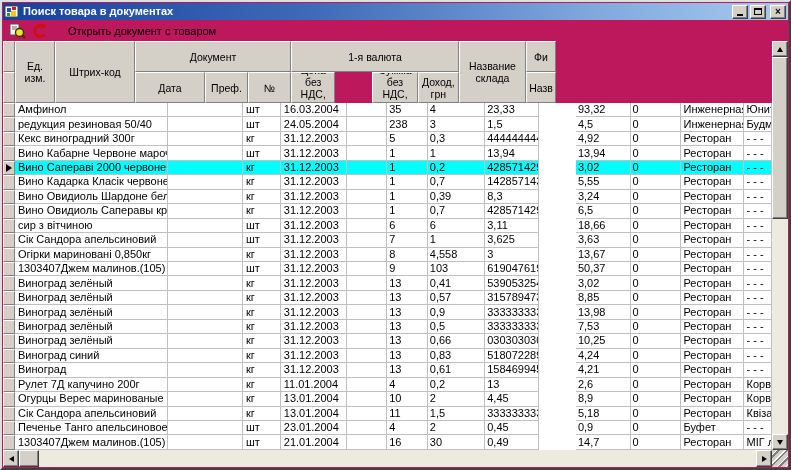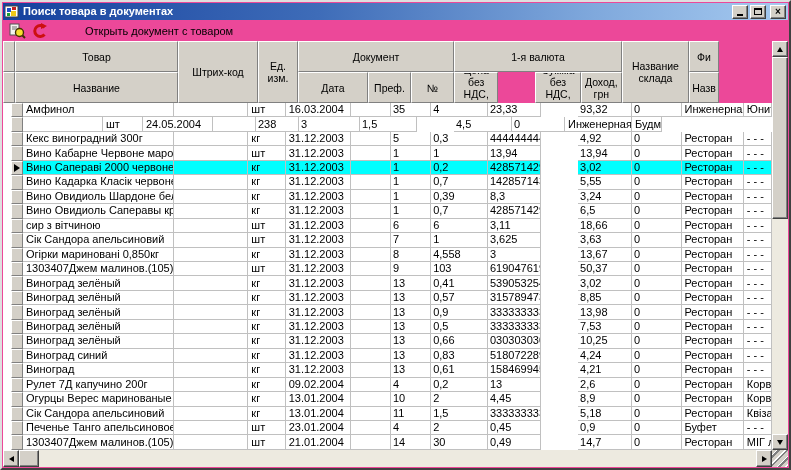--- a/index.html
+++ b/index.html
@@ -1,20 +1,20 @@
 <!DOCTYPE html>
 <html><head>
 <meta charset="utf-8">
 <style>
   * { margin:0; padding:0; box-sizing:border-box; }
   html,body { background:#808080; }
   body { font-family:"Liberation Sans", sans-serif; }
 
   .window{
-    width:791px; height:470px; background:#ec4899;
+    width:791px; height:470px; background:#be185d;
     border:2px solid; border-color:#DFDFDF #404040 #404040 #DFDFDF;
     padding:1px; overflow:hidden; position:relative;
   }
 
   
   .titlebar{
     height:17px; display:flex; align-items:center; gap:2px; padding:0 2px;
     background:linear-gradient(90deg,#16419E 0%, #3E6CB8 40%, #7FA8DC 75%, #A6CAF0 100%);
   }
   .app-icon{ width:14px; height:13px; flex:0 0 auto; }
@@ -27,21 +27,21 @@
     display:flex; align-items:center; justify-content:center;
   }
   .tb-btn.close{ margin-left:2px; }
   .glyph-min{ width:6px; height:2px; background:#000; margin-top:7px; }
   .glyph-max{ width:8px; height:7px; border:1px solid #000; border-top:2px solid #000; }
   .glyph-x{ font-size:10px; font-weight:bold; line-height:10px; color:#000; }
 
   
   .toolbar{ height:21px; display:flex; align-items:center; padding-left:3px; }
   .tool-btn{ width:22px; height:20px; display:flex; align-items:center; justify-content:center; }
-  .open-doc-btn{ font-size:11px; color:#000; margin-left:31px; padding:2px 4px; }
+  .open-doc-btn{ font-size:11px; color:#000; margin-left:14px; padding:2px 4px; }
 
   
   .grid-wrap{ display:flex; width:785px; }
   .grid{ width:769px; }
 
   .ghead{ display:flex; height:62px; font-size:10.5px; }
   .gcol{ display:flex; flex-direction:column; }
   .hcell{
     background:#D4D0C8; color:#000;
     border:1px solid; border-color:#FFFFFF #808080 #808080 #FFFFFF;
@@ -52,21 +52,21 @@
   .hrow{ display:flex; }
 
   
   .w-marker{ width:12px; } .w-name{ width:163px; } .w-barcode{ width:80px; }
   .w-unit{ width:40px; } .w-date{ width:70px; } .w-pref{ width:43px; }
   .w-num{ width:43px; } .w-qty{ width:61px; } .w-price{ width:57px; }
   .w-sum{ width:58px;margin-left:37px; } .w-income{ width:53px; } .w-wh{ width:67px; } .w-firm{ width:30px; }
   .w-docgrp{ width:156px; } .w-curgrp{ width:168px; }
 
   .gbody{ height:347px; background:#FFFFFF; display:flex; flex-direction:column; }
-  .grow{ display:flex; flex:1 1 auto; min-height:0;padding-left:8px; }
+  .grow{ display:flex; flex:1 1 auto; min-height:0; }
   .mcell{
     width:12px; background:#D4D0C8; flex:0 0 auto;
     border:1px solid; border-color:#FFFFFF #808080 #808080 #FFFFFF;
     display:flex; align-items:center; justify-content:center;
   }
   .marker-arrow{ width:0; height:0; border-top:4px solid transparent;
     border-bottom:4px solid transparent; border-left:6px solid #000; }
   .dcell{
     border-right:1px solid #C0C0C0; border-bottom:1px solid #C0C0C0;
     font-size:11px; line-height:13px; color:#000;
@@ -151,26 +151,22 @@
   </div>
 
   <div class="grid-wrap">
     <div class="grid">
 
       <div class="ghead">
         <div class="gcol w-marker">
           <div class="hcell h31 w-marker"></div>
           <div class="hcell h31 w-marker"></div>
         </div>
-        <div class="gcol w-name">
-          <div class="hcell h31 w-name">Товар</div>
-          <div class="hcell h31 w-name">Название</div>
-        </div>
+        <div class="hcell h62 w-unit">Ед. изм.</div>
         <div class="hcell h62 w-barcode">Штрих-код</div>
-        <div class="hcell h62 w-unit">Ед. изм.</div>
         <div class="gcol w-docgrp">
           <div class="hcell h31 w-docgrp">Документ</div>
           <div class="hrow">
             <div class="hcell h31 w-date">Дата</div>
             <div class="hcell h31 w-pref">Преф.</div>
             <div class="hcell h31 w-num">№</div>
           </div>
         </div>
         <div class="gcol w-curgrp">
           <div class="hcell h31 w-curgrp">1-я валюта</div>
@@ -198,20 +194,21 @@
             <div class="dcell w-num num">35</div>
             <div class="dcell w-qty num">4</div>
             <div class="dcell w-price num">23,33</div>
             <div class="dcell w-sum num">93,32</div>
             <div class="dcell w-income num">0</div>
             <div class="dcell w-wh left">Инженерная</div>
             <div class="dcell w-firm left">Юнитр</div>
           </div>
           <div class="grow">
             <div class="mcell"></div>
+            <div class="dcell w-name left">редукция резиновая 50/40</div>
             <div class="dcell w-barcode"></div>
             <div class="dcell w-unit left">шт</div>
             <div class="dcell w-date left">24.05.2004</div>
             <div class="dcell w-pref"></div>
             <div class="dcell w-num num">238</div>
             <div class="dcell w-qty num">3</div>
             <div class="dcell w-price num">1,5</div>
             <div class="dcell w-sum num">4,5</div>
             <div class="dcell w-income num">0</div>
             <div class="dcell w-wh left">Инженерная</div>
@@ -472,21 +469,21 @@
             <div class="dcell w-sum num">4,21</div>
             <div class="dcell w-income num">0</div>
             <div class="dcell w-wh left">Ресторан</div>
             <div class="dcell w-firm left">- - -</div>
           </div>
           <div class="grow">
             <div class="mcell"></div>
             <div class="dcell w-name left">Рулет 7Д капучино 200г</div>
             <div class="dcell w-barcode"></div>
             <div class="dcell w-unit left">кг</div>
-            <div class="dcell w-date left">09.02.2004</div>
+            <div class="dcell w-date left">11.01.2004</div>
             <div class="dcell w-pref"></div>
             <div class="dcell w-num num">4</div>
             <div class="dcell w-qty num">0,2</div>
             <div class="dcell w-price num">13</div>
             <div class="dcell w-sum num">2,6</div>
             <div class="dcell w-income num">0</div>
             <div class="dcell w-wh left">Ресторан</div>
             <div class="dcell w-firm left">Корвін</div>
           </div>
           <div class="grow">
@@ -534,21 +531,21 @@
             <div class="dcell w-wh left">Буфет</div>
             <div class="dcell w-firm left">- - -</div>
           </div>
           <div class="grow">
             <div class="mcell"></div>
             <div class="dcell w-name left">1303407Джем малинов.(105)</div>
             <div class="dcell w-barcode"></div>
             <div class="dcell w-unit left">шт</div>
             <div class="dcell w-date left">21.01.2004</div>
             <div class="dcell w-pref"></div>
-            <div class="dcell w-num num">14</div>
+            <div class="dcell w-num num">16</div>
             <div class="dcell w-qty num">30</div>
             <div class="dcell w-price num">0,49</div>
             <div class="dcell w-sum num">14,7</div>
             <div class="dcell w-income num">0</div>
             <div class="dcell w-wh left">Ресторан</div>
             <div class="dcell w-firm left">МІГ лтд</div>
           </div>
         </div>
     </div>
 

